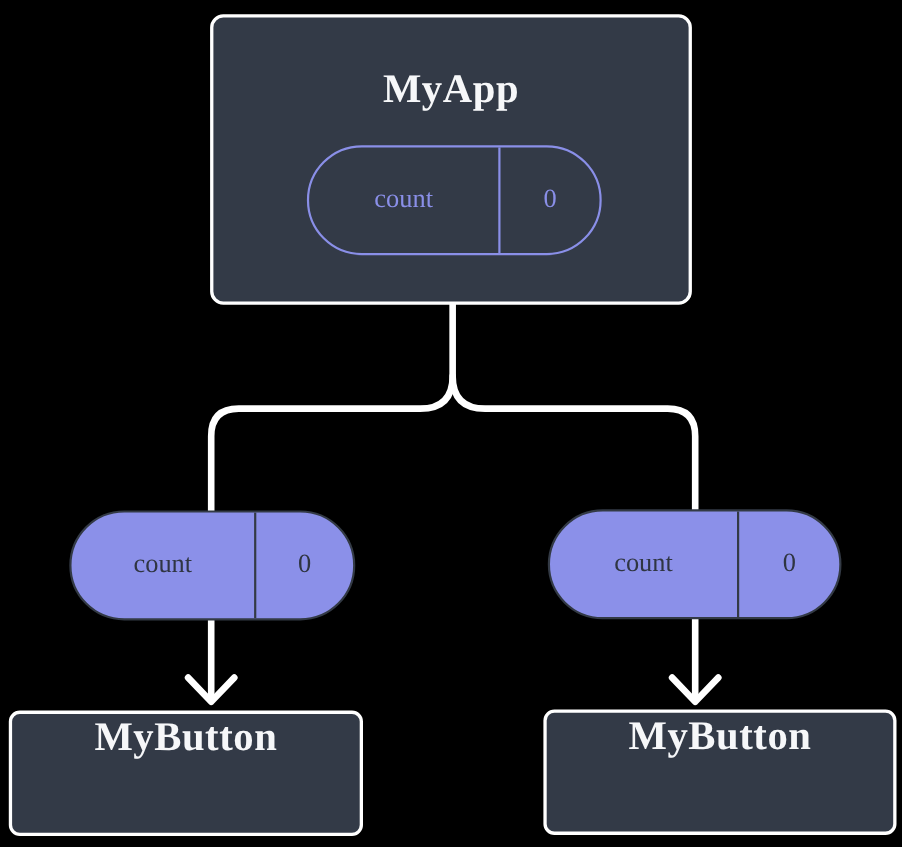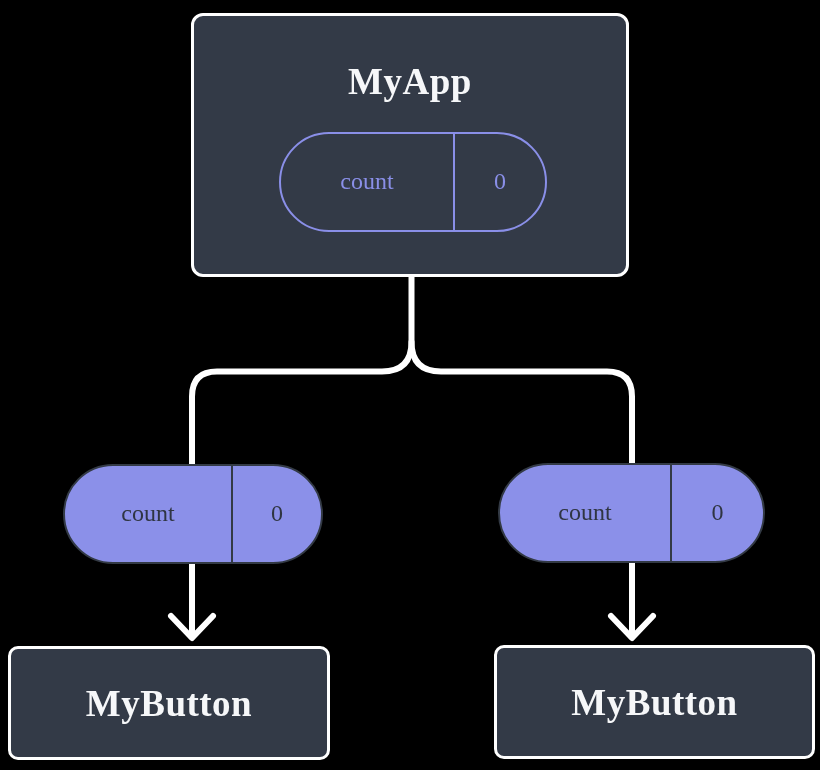--- a/index.html
+++ b/index.html
@@ -96,21 +96,21 @@
   }
   .prop-pill-right {
     left: 498px;
     top: 463px;
     width: 267px;
     grid-template-columns: 1fr 93px;
   }
   .child-node {
     border-radius: 10px;
     display: flex;
-    align-items: center;
+    align-items: flex-start;
     justify-content: center;
   }
   .child-node-left {
     left: 8px;
     top: 646px;
     width: 322px;
     height: 114px;
   }
   .child-node-right {
     left: 494px;

